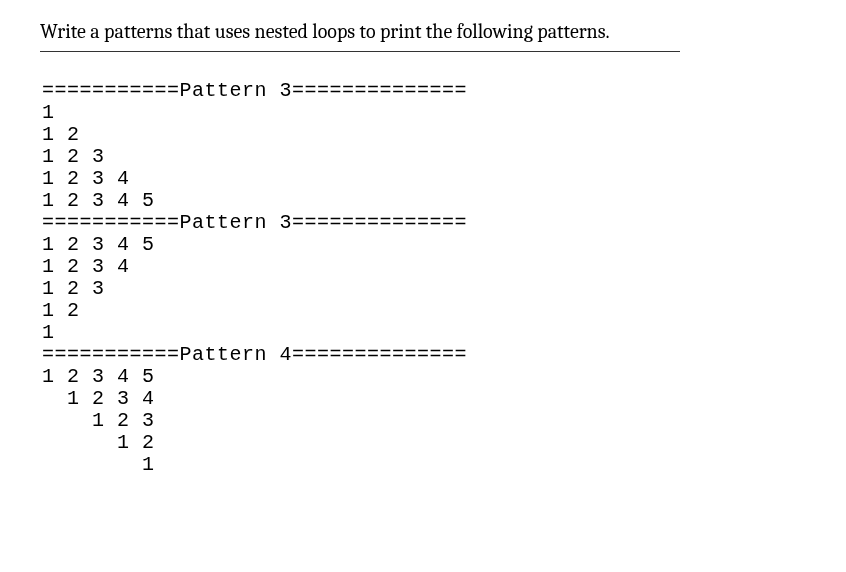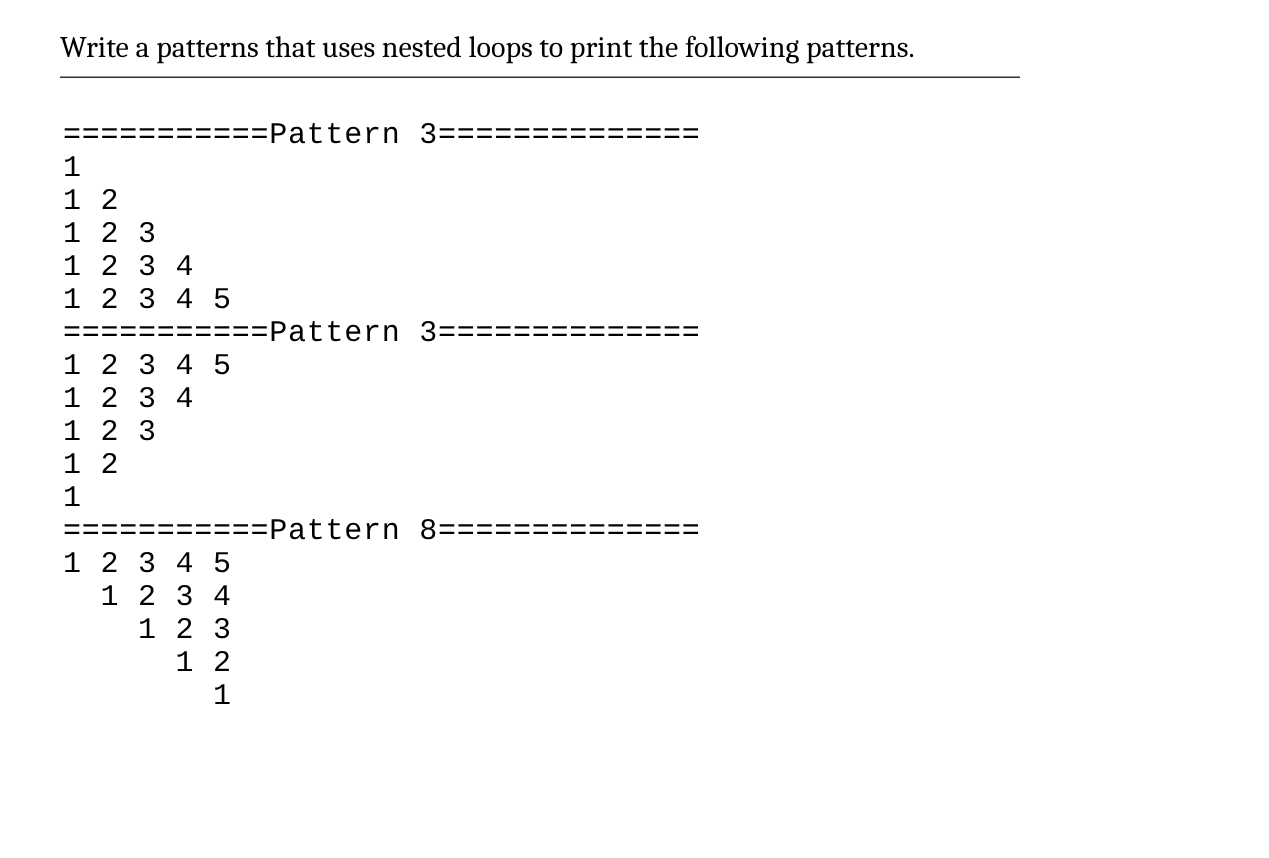--- a/index.html
+++ b/index.html
@@ -48,19 +48,19 @@
 <span>1 2</span>
 <span>1 2 3</span>
 <span>1 2 3 4</span>
 <span>1 2 3 4 5</span>
 <span>===========Pattern 3==============</span>
 <span>1 2 3 4 5</span>
 <span>1 2 3 4</span>
 <span>1 2 3</span>
 <span>1 2</span>
 <span>1</span>
-<span>===========Pattern 8==============</span>
+<span>===========Pattern 4==============</span>
 <span>1 2 3 4 5</span>
 <span>  1 2 3 4</span>
 <span>    1 2 3</span>
 <span>      1 2</span>
 <span>        1</span>
 </div>
 
 </body></html>

